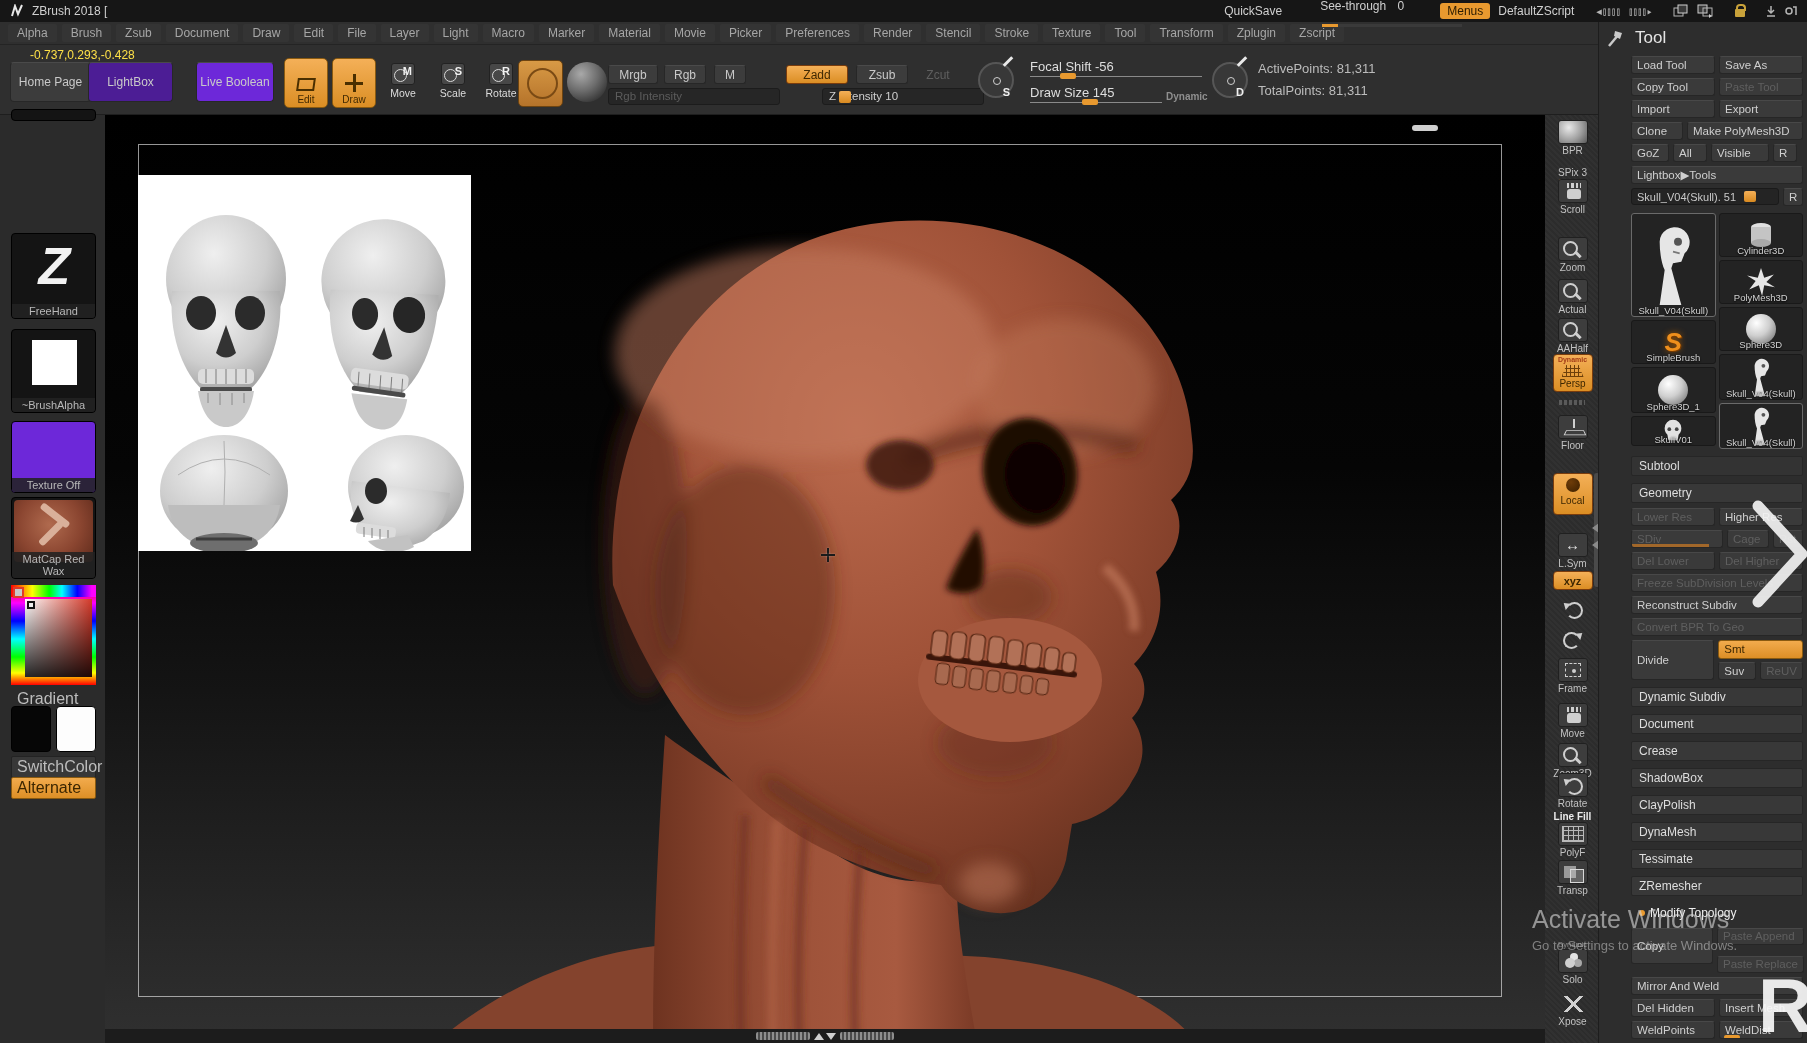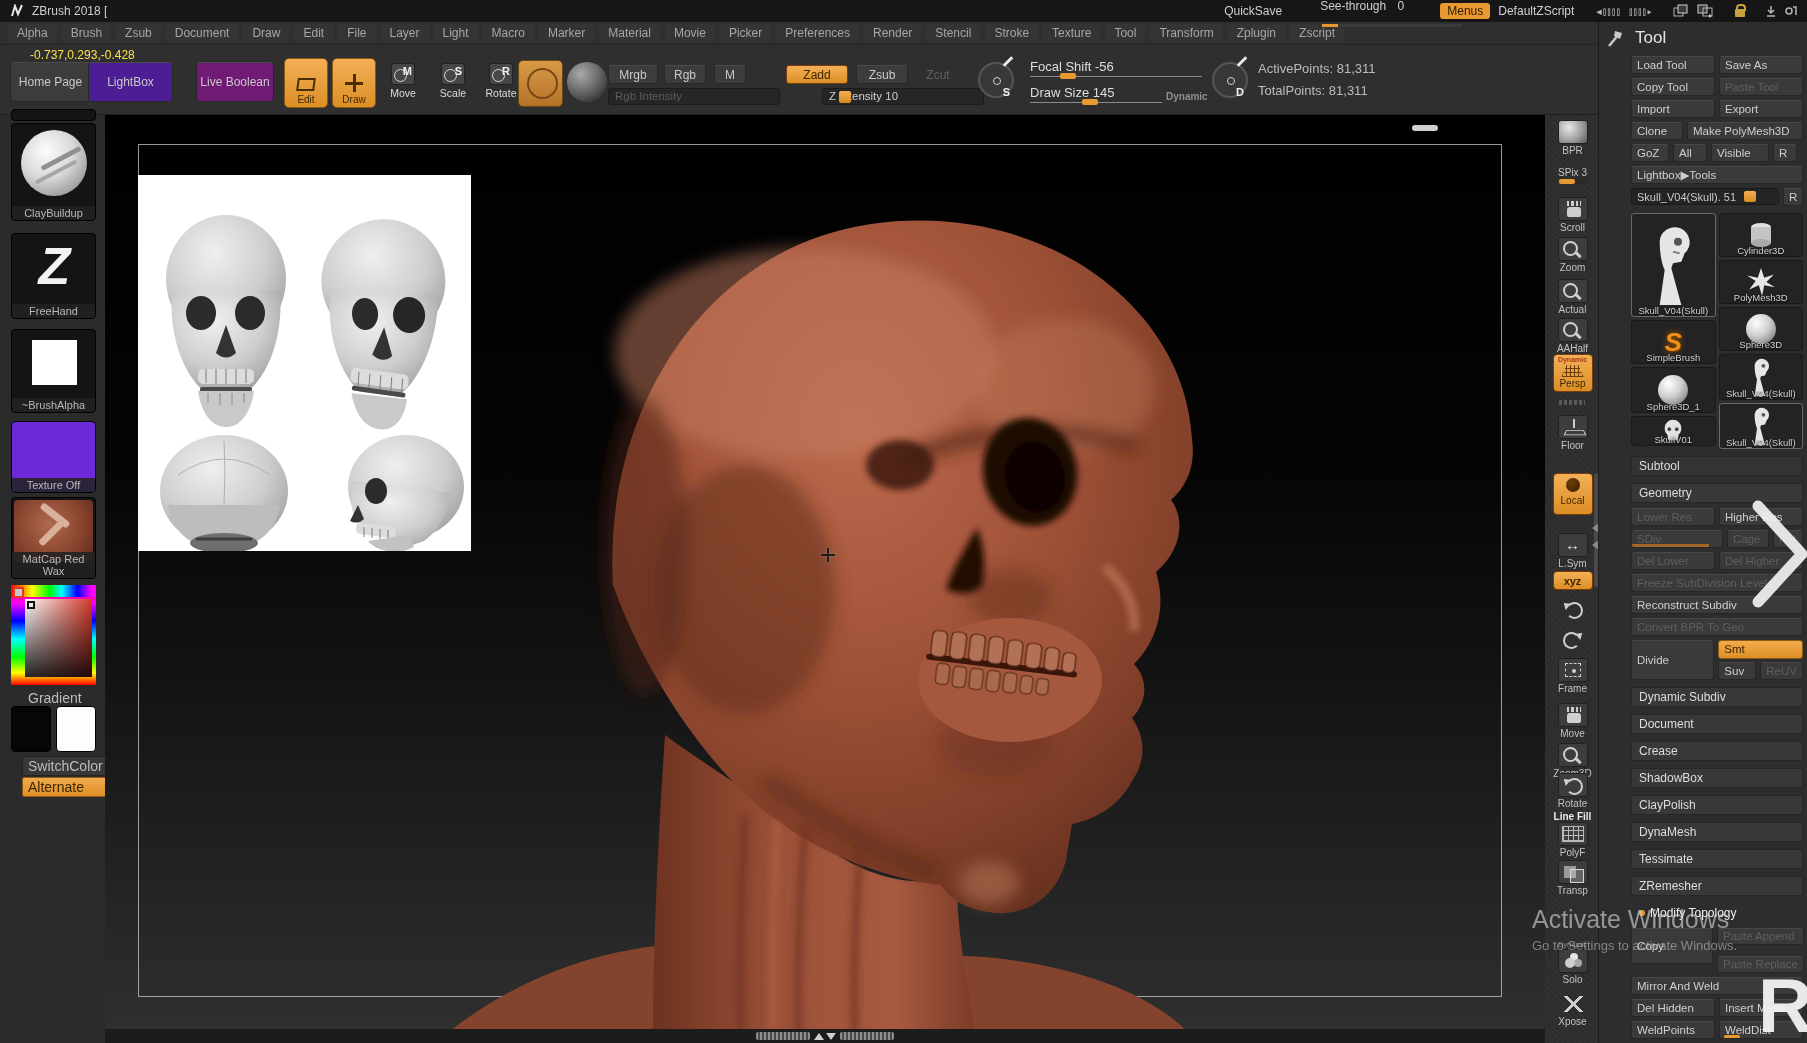--- a/index.html
+++ b/index.html
@@ -65,21 +65,21 @@
   .texoff{background:#6d28d9}
   .matcap{position:absolute;left:2px;top:2px;width:79px;height:62px;border-radius:4px;background:radial-gradient(circle at 45% 40%,#b06a4e,#8a4530 55%,#5e2a1b)}
   .matcap::before{content:'';position:absolute;left:24px;top:12px;width:34px;height:7px;background:#d9b09a;border-radius:3px;transform:rotate(38deg)}
   .matcap::after{content:'';position:absolute;left:22px;top:30px;width:30px;height:7px;background:#d9b09a;border-radius:3px;transform:rotate(-45deg)}
   #picker{position:absolute;left:11px;top:470px;width:85px;height:100px;background:linear-gradient(180deg,#f00,#f0f 18%,#00f 36%,#0ff 54%,#0f0 72%,#ff0 88%,#f00)}
   #picker .hue2{position:absolute;left:0;top:0;right:0;height:12px;background:linear-gradient(90deg,#f00,#ff0 25%,#0f0 45%,#0ff 60%,#00f 78%,#f0f 95%)}
   #picker .sat{position:absolute;left:14px;top:14px;right:4px;bottom:8px;background:linear-gradient(90deg,#fff,#d43a2a);}
   #picker .sat::after{content:'';position:absolute;inset:0;background:linear-gradient(180deg,transparent,rgba(0,0,0,.85))}
   #picker .swatch{position:absolute;left:2px;top:2px;width:11px;height:11px;background:#c8c8c8;border:2px solid #e03a2a}
   #picker .cur{position:absolute;left:16px;top:16px;width:8px;height:8px;border:2px solid #111;background:#eee}
-  .lbtn{position:absolute;left:22px;width:85px;background:#383838;border:1px solid #232323;border-radius:2px;color:#bdbdbd;font-size:14px;padding:1px 5px}
+  .lbtn{position:absolute;left:11px;width:85px;background:#383838;border:1px solid #232323;border-radius:2px;color:#bdbdbd;font-size:16px;padding:1px 5px}
   .lbtn.orange{background:linear-gradient(#f2ab4d,#dd8f26);color:#3c2600;border-color:#8a5a10}
   .swpair{position:absolute;left:11px;top:591px;width:85px;height:46px;display:flex;gap:5px}
   .swpair .sw{flex:1;border-radius:4px;border:1px solid #000}
 
   
   #canvas{position:absolute;left:105px;top:115px;width:1440px;height:928px;background:linear-gradient(180deg,#000 0%,#050505 38%,#141414 62%,#303030 100%);overflow:hidden}
   #docframe{position:absolute;left:33px;top:29px;width:1364px;height:853px;border:1px solid rgba(215,215,215,.7)}
   #refimg{position:absolute;left:33px;top:60px;width:333px;height:376px;background:#fff}
   #skullsvg{position:absolute;left:0;top:0}
   #cursor{position:absolute;left:716px;top:433px;width:14px;height:14px}
@@ -221,21 +221,21 @@
   <span class="mitem">Transform</span>
   <span class="mitem">Zplugin</span>
   <span class="mitem">Zscript</span>
 </div>
 
 <div id="toolbar">
   <div id="coords">-0.737,0.293,-0.428</div>
 
   <div class="shelfbtn" style="left:10px;width:81px">Home Page</div>
   <div class="shelfbtn" style="left:88px;width:85px;background:#4c1d95">LightBox</div>
-  <div class="shelfbtn" style="left:196px;width:78px;background:#701a75">Live Boolean</div>
+  <div class="shelfbtn" style="left:196px;width:78px;background:#6d28d9">Live Boolean</div>
 
   <div class="obtn" style="left:284px">
     <span class="i-editsq"></span>
     <span>Edit</span>
   </div>
   <div class="obtn" style="left:332px">
     <span class="i-plus"></span>
     <span>Draw</span>
   </div>
 
@@ -293,24 +293,20 @@
 
   <div class="targico" style="left:1212px;top:17px">
       <b>D</b>
     </div>
   <div class="ptstext" style="left:1258px;top:16px">ActivePoints: 81,311</div>
   <div class="ptstext" style="left:1258px;top:38px">TotalPoints: 81,311</div>
 </div>
 
 <div id="leftbar">
   <div class="tile" style="top:-6px;height:12px"></div>
-  <div class="tile" style="top:8px;height:98px">
-    <div class="claysphere"></div>
-    <div class="tl">ClayBuildup</div>
-  </div>
   <div class="tile" style="top:118px;height:86px">
     <div class="zglyph">Z</div>
     <div class="tl">FreeHand</div>
   </div>
   <div class="tile" style="top:214px;height:84px">
     <div class="alphasq"></div>
     <div class="tl">~BrushAlpha</div>
   </div>
   <div class="tile texoff" style="top:306px;height:72px">
     <div class="tl">Texture Off</div>
@@ -480,21 +476,21 @@
   <div class="sbtn" style="top:5px">
     <div class="sic i-sphere"></div>
     <div>BPR</div>
   </div>
   <div class="sbtn" style="top:52px">
     <div>SPix 3</div>
     <div class="spixslider">
         <i></i>
       </div>
   </div>
-  <div class="sbtn" style="top:82px">
+  <div class="sbtn" style="top:64px">
     <div class="sic i-hand"></div>
     <div>Scroll</div>
   </div>
   <div class="sbtn" style="top:122px">
     <div class="sic i-mag"></div>
     <div>Zoom</div>
   </div>
   <div class="sbtn" style="top:164px">
     <div class="sic i-mag"></div>
     <div>Actual</div>

